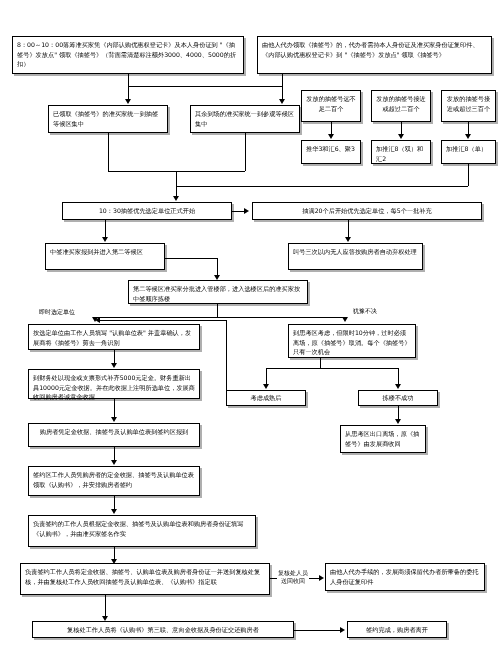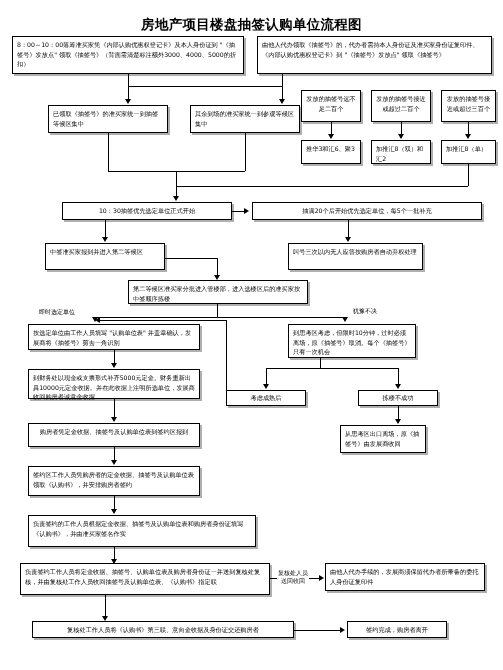--- a/index.html
+++ b/index.html
@@ -73,21 +73,20 @@
     white-space:nowrap;
     padding:0 1px;
   }
   .elabel.two{ white-space:normal; width:30px; text-align:center; }
 </style>
 </head>
 <body>
 
 <div id="canvas">
 
-  <div class="title">房地产项目楼盘抽签认购单位流程图</div>
 
   <div class="box" style="left:12px; top:36px; width:232px; height:38px;">8：00～10：00落筹准买家凭《内部认购优惠权登记卡》及本人身份证到 "《抽签号》发放点" 领取《抽签号》（背面需清楚标注额外3000、4000、5000的折扣）</div>
 
   <div class="box" style="left:257px; top:36px; width:235px; height:38px;">由他人代办领取《抽签号》的，代办者需持本人身份证及准买家身份证复印件、《内部认购优惠权登记卡》到 "《抽签号》发放点" 领取《抽签号》</div>
 
   <div class="ln lnv" style="left:128px; top:74px; height:12px;"></div>
   <div class="ln lnh" style="left:128px; top:86px; width:154px;"></div>
   <div class="ln lnv" style="left:128px; top:86px; height:14px;"></div>
   <div class="arw arw-d" style="left:124.5px; top:99px;"></div>
 

